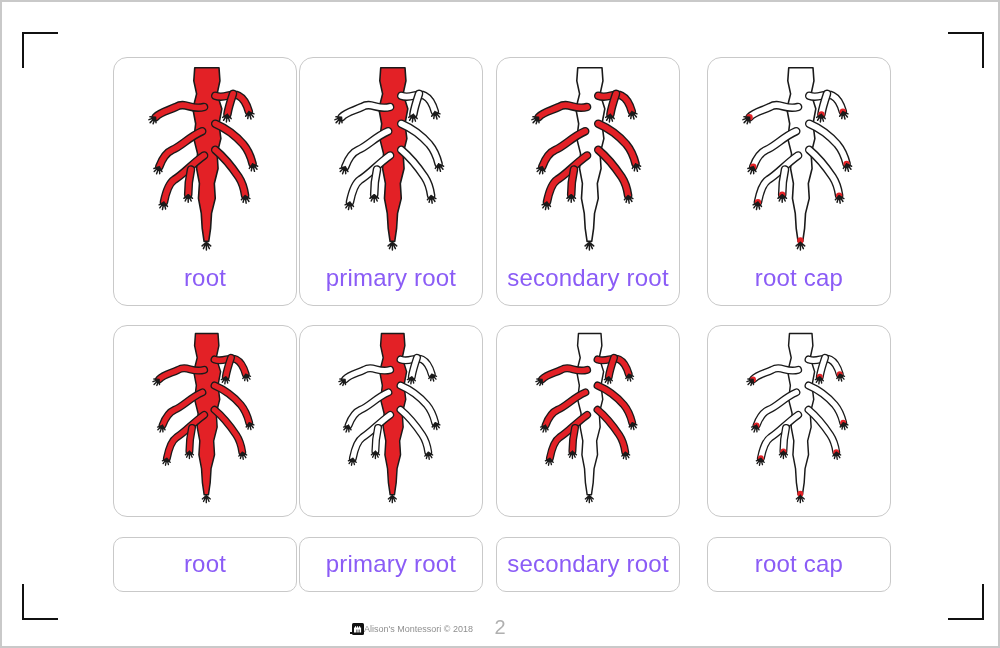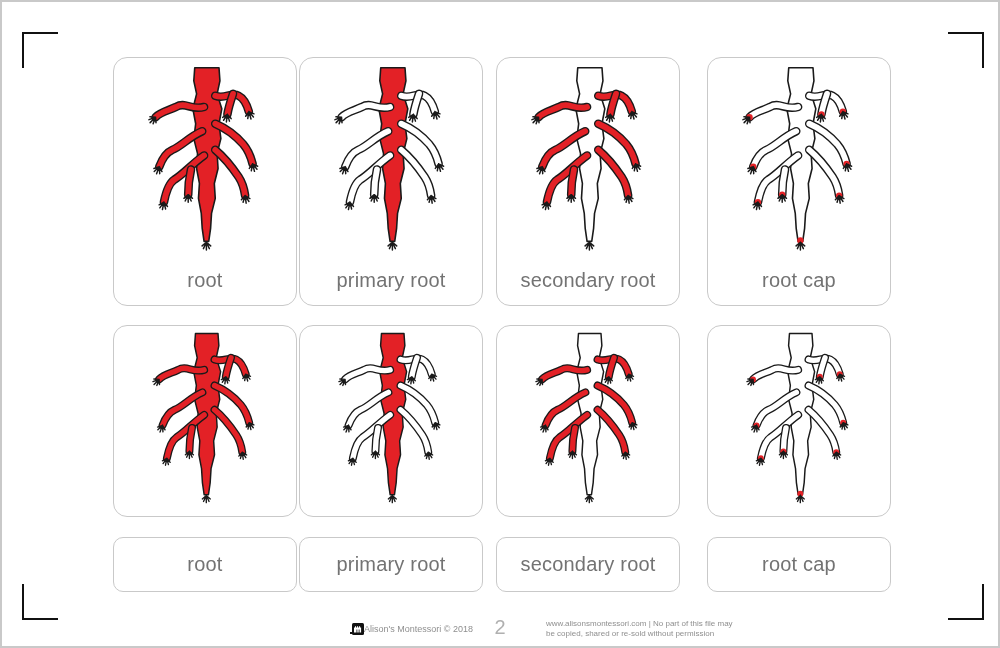--- a/index.html
+++ b/index.html
@@ -18,21 +18,21 @@
         border-radius:14px;box-sizing:border-box;}
   .row1{top:55px;height:249px;}
   .row2{top:323px;height:192px;}
   .row3{top:535px;height:55px;border-radius:10px;}
   .c1{left:111px;} .c2{left:297px;} .c3{left:494px;} .c4{left:705px;padding-left:32px;}
   .illus{position:absolute;left:0;top:6px;width:100%;height:196px;
          display:flex;justify-content:center;}
   .row2 .illus{top:4px;height:182px;}
   .illus svg{height:100%;}
   .card-label{position:absolute;left:0;bottom:13px;width:100%;text-align:center;
-              font-size:20px;color:#737373;letter-spacing:0.2px;}
+              font-size:24px;color:#8b5cf6;letter-spacing:0.2px;}
   .row3 .card-label{bottom:auto;top:50%;transform:translateY(-52%);}
   
   .footer-brand{position:absolute;left:348px;top:619px;height:16px;
                 display:flex;align-items:center;}
   .footer-dot{width:2px;height:2px;background:#111;align-self:flex-end;margin-bottom:3px;}
   .footer-brand-text{font-size:9px;color:#8f8f8f;}
   .page-number{position:absolute;left:488px;top:614px;width:20px;text-align:center;
                font-size:20px;color:#b0b0b0;}
   .notice{position:absolute;left:544px;top:617px;font-size:8px;line-height:10px;
           color:#8f8f8f;}
@@ -342,18 +342,14 @@
 
   <div class="footer-brand">
     <div class="footer-dot"></div>
     <svg width="12" height="12" viewBox="0 0 12 12">
       <rect x="0" y="0" width="12" height="12" rx="1.5" fill="#111"></rect>
       <path d="M2,9.5 V4.6 h1 V3.2 h1.1 V4.6 h0.9 V3.2 h1.1 V4.6 h0.9 V3.2 h1.1 V4.6 h1 V9.5 h-1.6 V6.4 h-0.8 V9.5 h-1.4 V6.4 h-0.8 V9.5 Z" fill="#fff"></path>
     </svg>
     <span class="footer-brand-text">Alison's Montessori © 2018</span>
   </div>
   <div class="page-number">2</div>
-  <div class="notice">
-    <div>www.alisonsmontessori.com | No part of this file may</div>
-    <div>be copied, shared or re-sold without permission</div>
-  </div>
 
 </div>
 
 </body></html>

